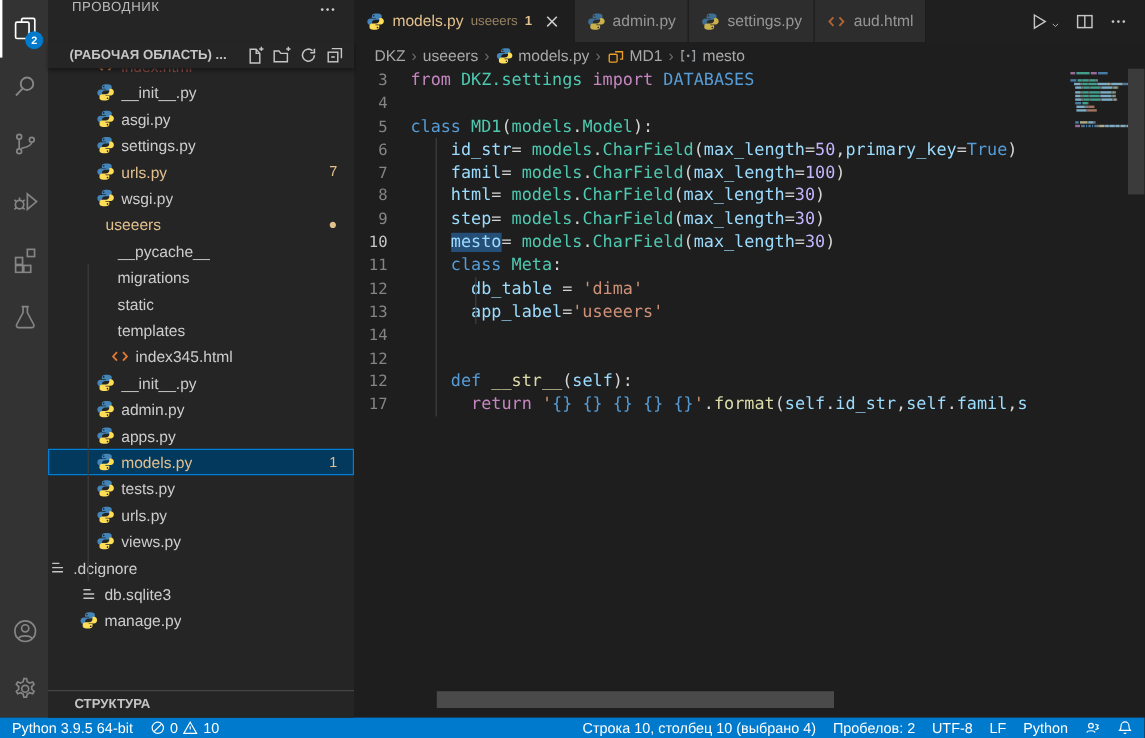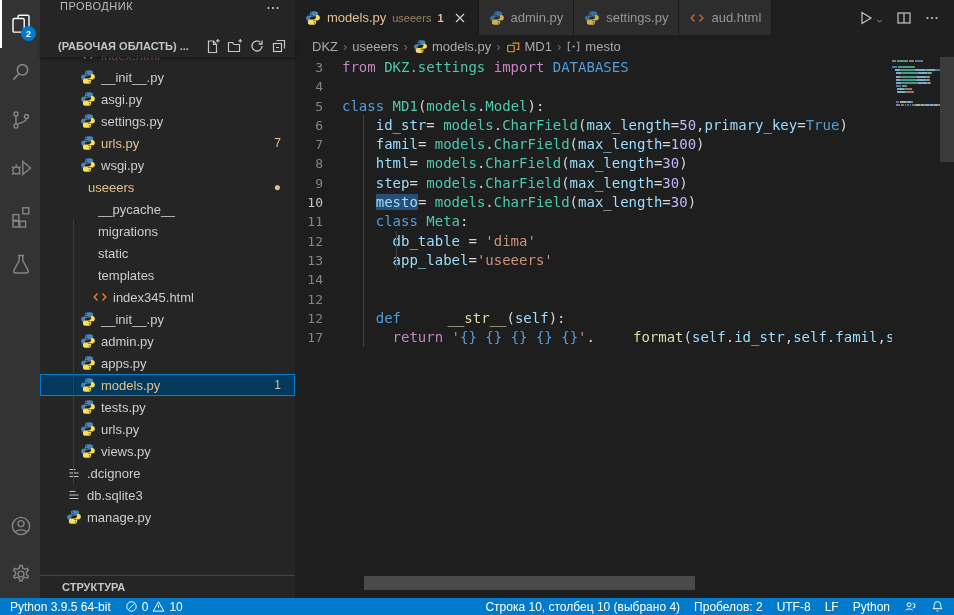--- a/index.html
+++ b/index.html
@@ -76,21 +76,21 @@
   .bc-sep{color:#6e6e6e;margin:0 5px;font-size:13px;}
 
   .editor-body{flex:1;position:relative;overflow:hidden;
                font-family:"DejaVu Sans Mono",monospace;font-size:14px;}
   .code{position:absolute;left:0;top:1px;right:62px;bottom:0;overflow:hidden;line-height:19.3px;}
   .cl{height:19.3px;display:flex;}
   .ln{width:47px;flex:none;text-align:right;padding-right:19px;color:#858585;font-size:13px;}
   .ln.active{color:#c6c6c6;}
   .lc{white-space:pre;color:#d4d4d4;}
   .tok-k{color:#c586c0;} .tok-K{color:#569cd6;} .tok-t{color:#4ec9b0;}
-  .tok-v{color:#9cdcfe;} .tok-f{color:#dcdcaa;margin-left:38px;} .tok-s{color:#ce9178;}
+  .tok-v{color:#9cdcfe;} .tok-f{color:#dcdcaa;} .tok-s{color:#ce9178;}
   .tok-n{color:#c4b5fd;} .tok-p{color:#d4d4d4;}
   .sel{background:#264f78;}
   .guide{position:absolute;width:1px;background:#404040;}
   .minimap{position:absolute;top:2px;right:14px;width:48px;bottom:0;cursor:pointer;}
   .mm-line{height:3.2px;display:flex;align-items:center;}
   .mm-line span{height:2px;display:inline-block;opacity:.75;}
   .vscroll{position:absolute;right:0;top:0;width:14px;bottom:0;}
   .vthumb{position:absolute;top:0;left:0;width:14px;height:105px;background:rgba(121,121,121,.32);cursor:pointer;}
   .hthumb{position:absolute;left:69px;width:331px;height:14px;bottom:8px;background:#4a4a4a;cursor:pointer;}
 
@@ -415,21 +415,21 @@
             <span class="ficon">
               <span style="display: inline-flex; align-items: center;">
                 <svg viewBox="0 0 16 16">
                   <path fill="#4584b6" d="M7.9 1.2c-1.9 0-3 .8-3 2.1v1.6h3.2v.6H3.7c-1.5 0-2.6 1.1-2.6 2.7S2.2 11 3.7 11h1.2V9.2c0-1.5 1.2-2.7 2.8-2.7h3.2c1.2 0 2.2-1 2.2-2.2V3.3c0-1.3-1.2-2.1-3.1-2.1H7.9zM6.4 2.4a.7.7 0 110 1.4.7.7 0 010-1.4z"></path>
                   <path fill="#ffde57" d="M8.1 14.8c1.9 0 3-.8 3-2.1v-1.6H7.9v-.6h4.4c1.5 0 2.6-1.1 2.6-2.7S13.8 5 12.3 5h-1.2v1.8c0 1.5-1.2 2.7-2.8 2.7H5.1c-1.2 0-2.2 1-2.2 2.2v1c0 1.3 1.2 2.1 3.1 2.1h2.1zm1.5-1.2a.7.7 0 110-1.4.7.7 0 010 1.4z"></path>
                 </svg>
               </span>
             </span>
             <span class="lbl">views.py</span>
           </div>
-          <div class="row" style="padding-left: 26px;">
+          <div class="row" style="">
             <span class="ficon">
               <span style="display: inline-flex; align-items: center;">
                 <svg viewBox="0 0 16 16" fill="none" stroke="#c5c5c5" stroke-width="1.2">
                   <path d="M3.5 4.5h6M3.5 8h9M3.5 11.5h9"></path>
                 </svg>
               </span>
             </span>
             <span class="lbl">.dcignore</span>
           </div>
           <div class="row" style="padding-left: 26px;">

